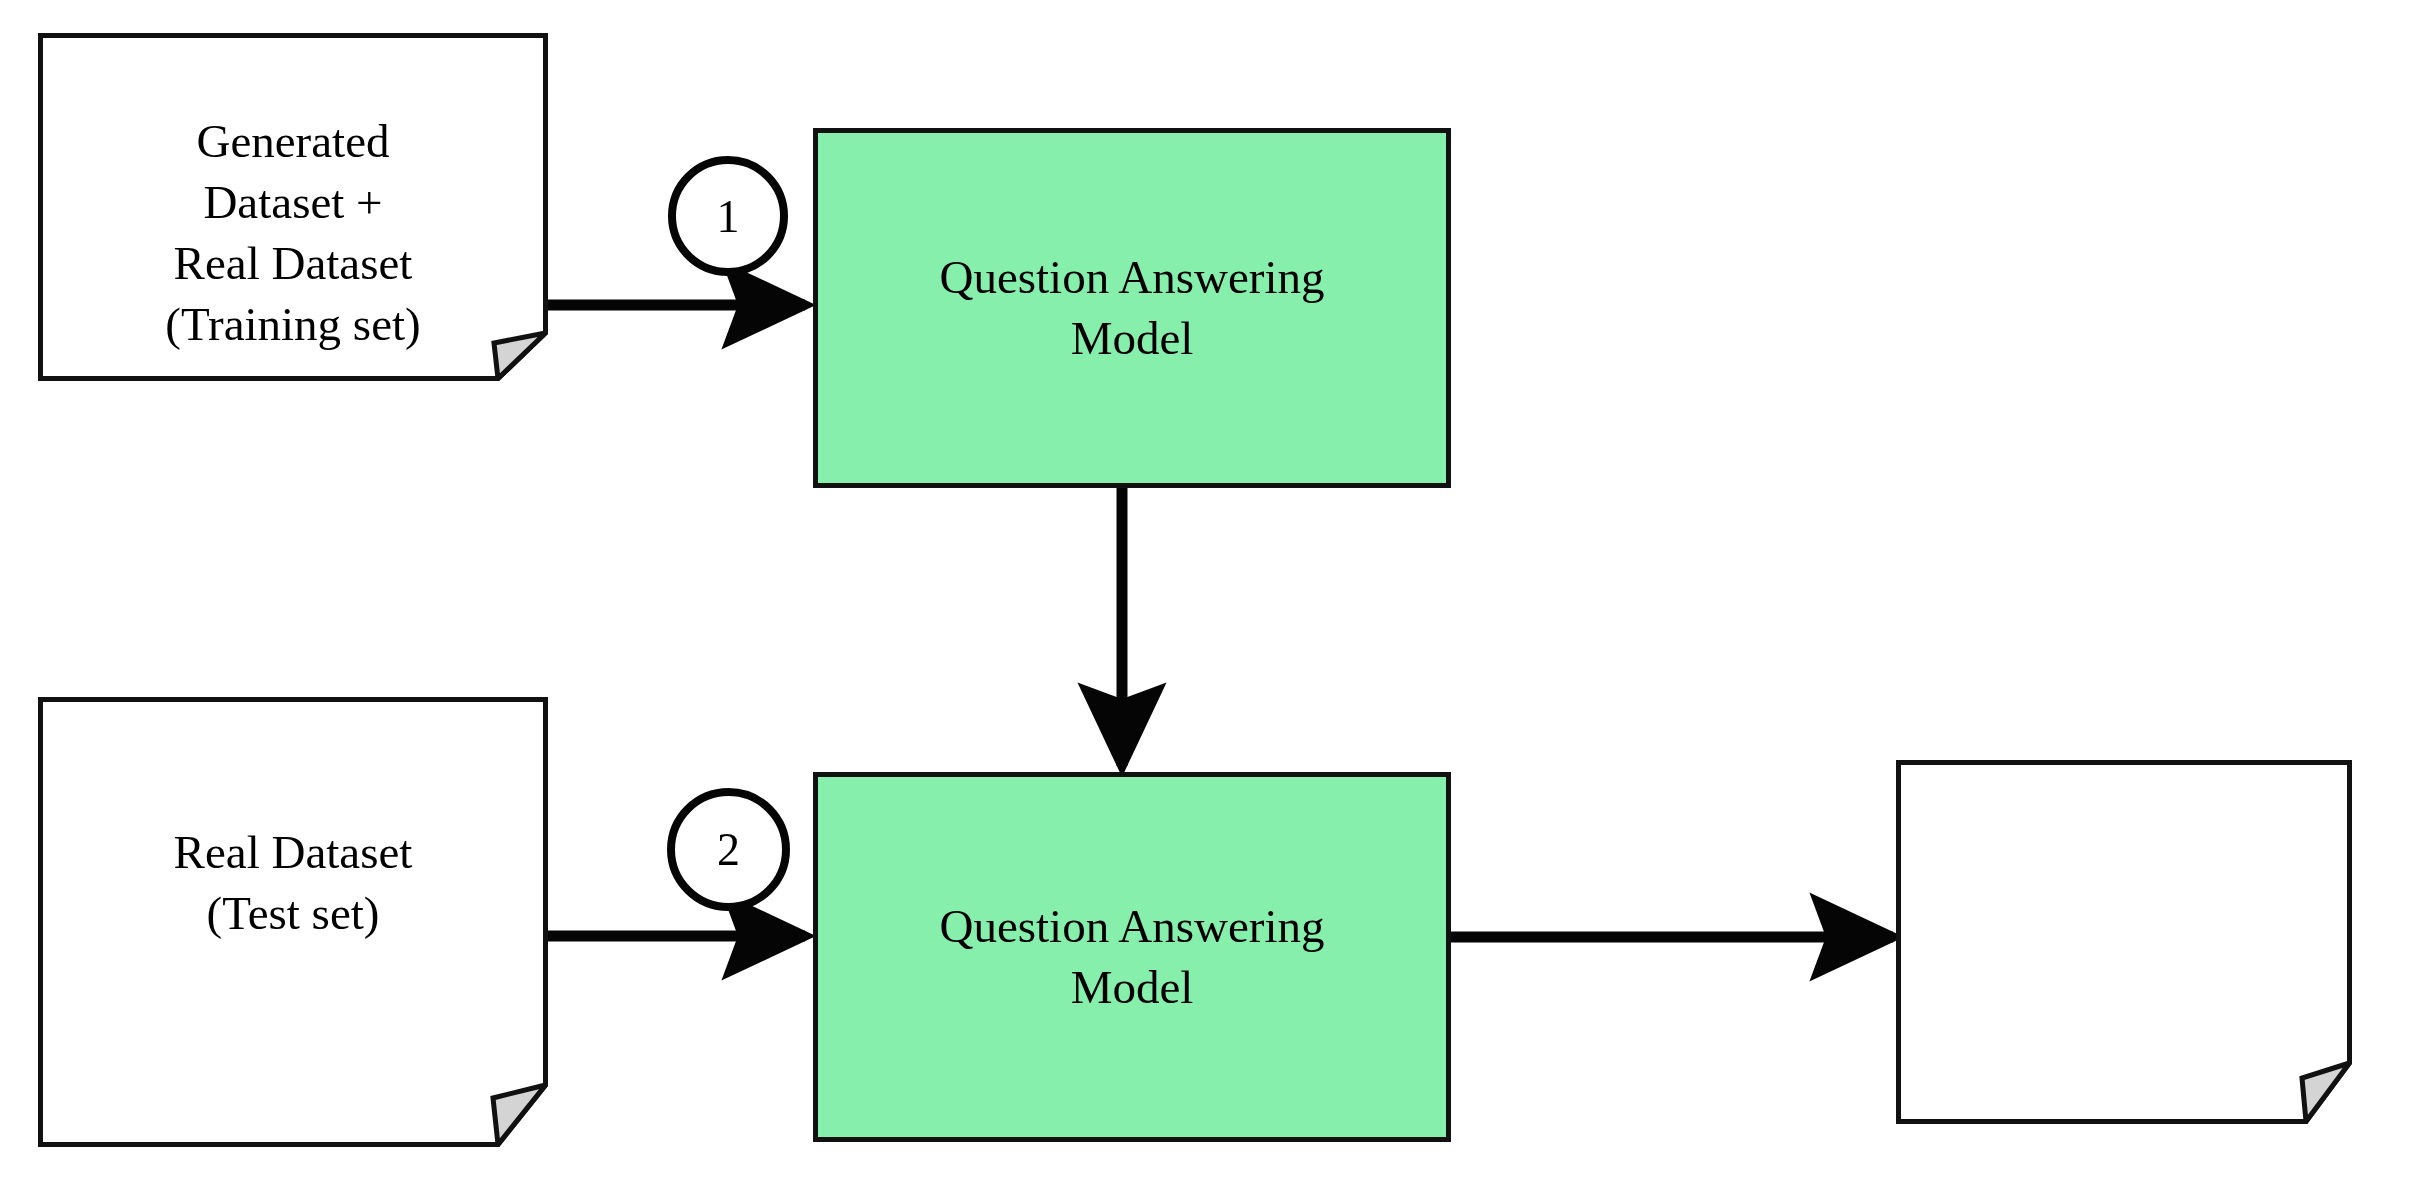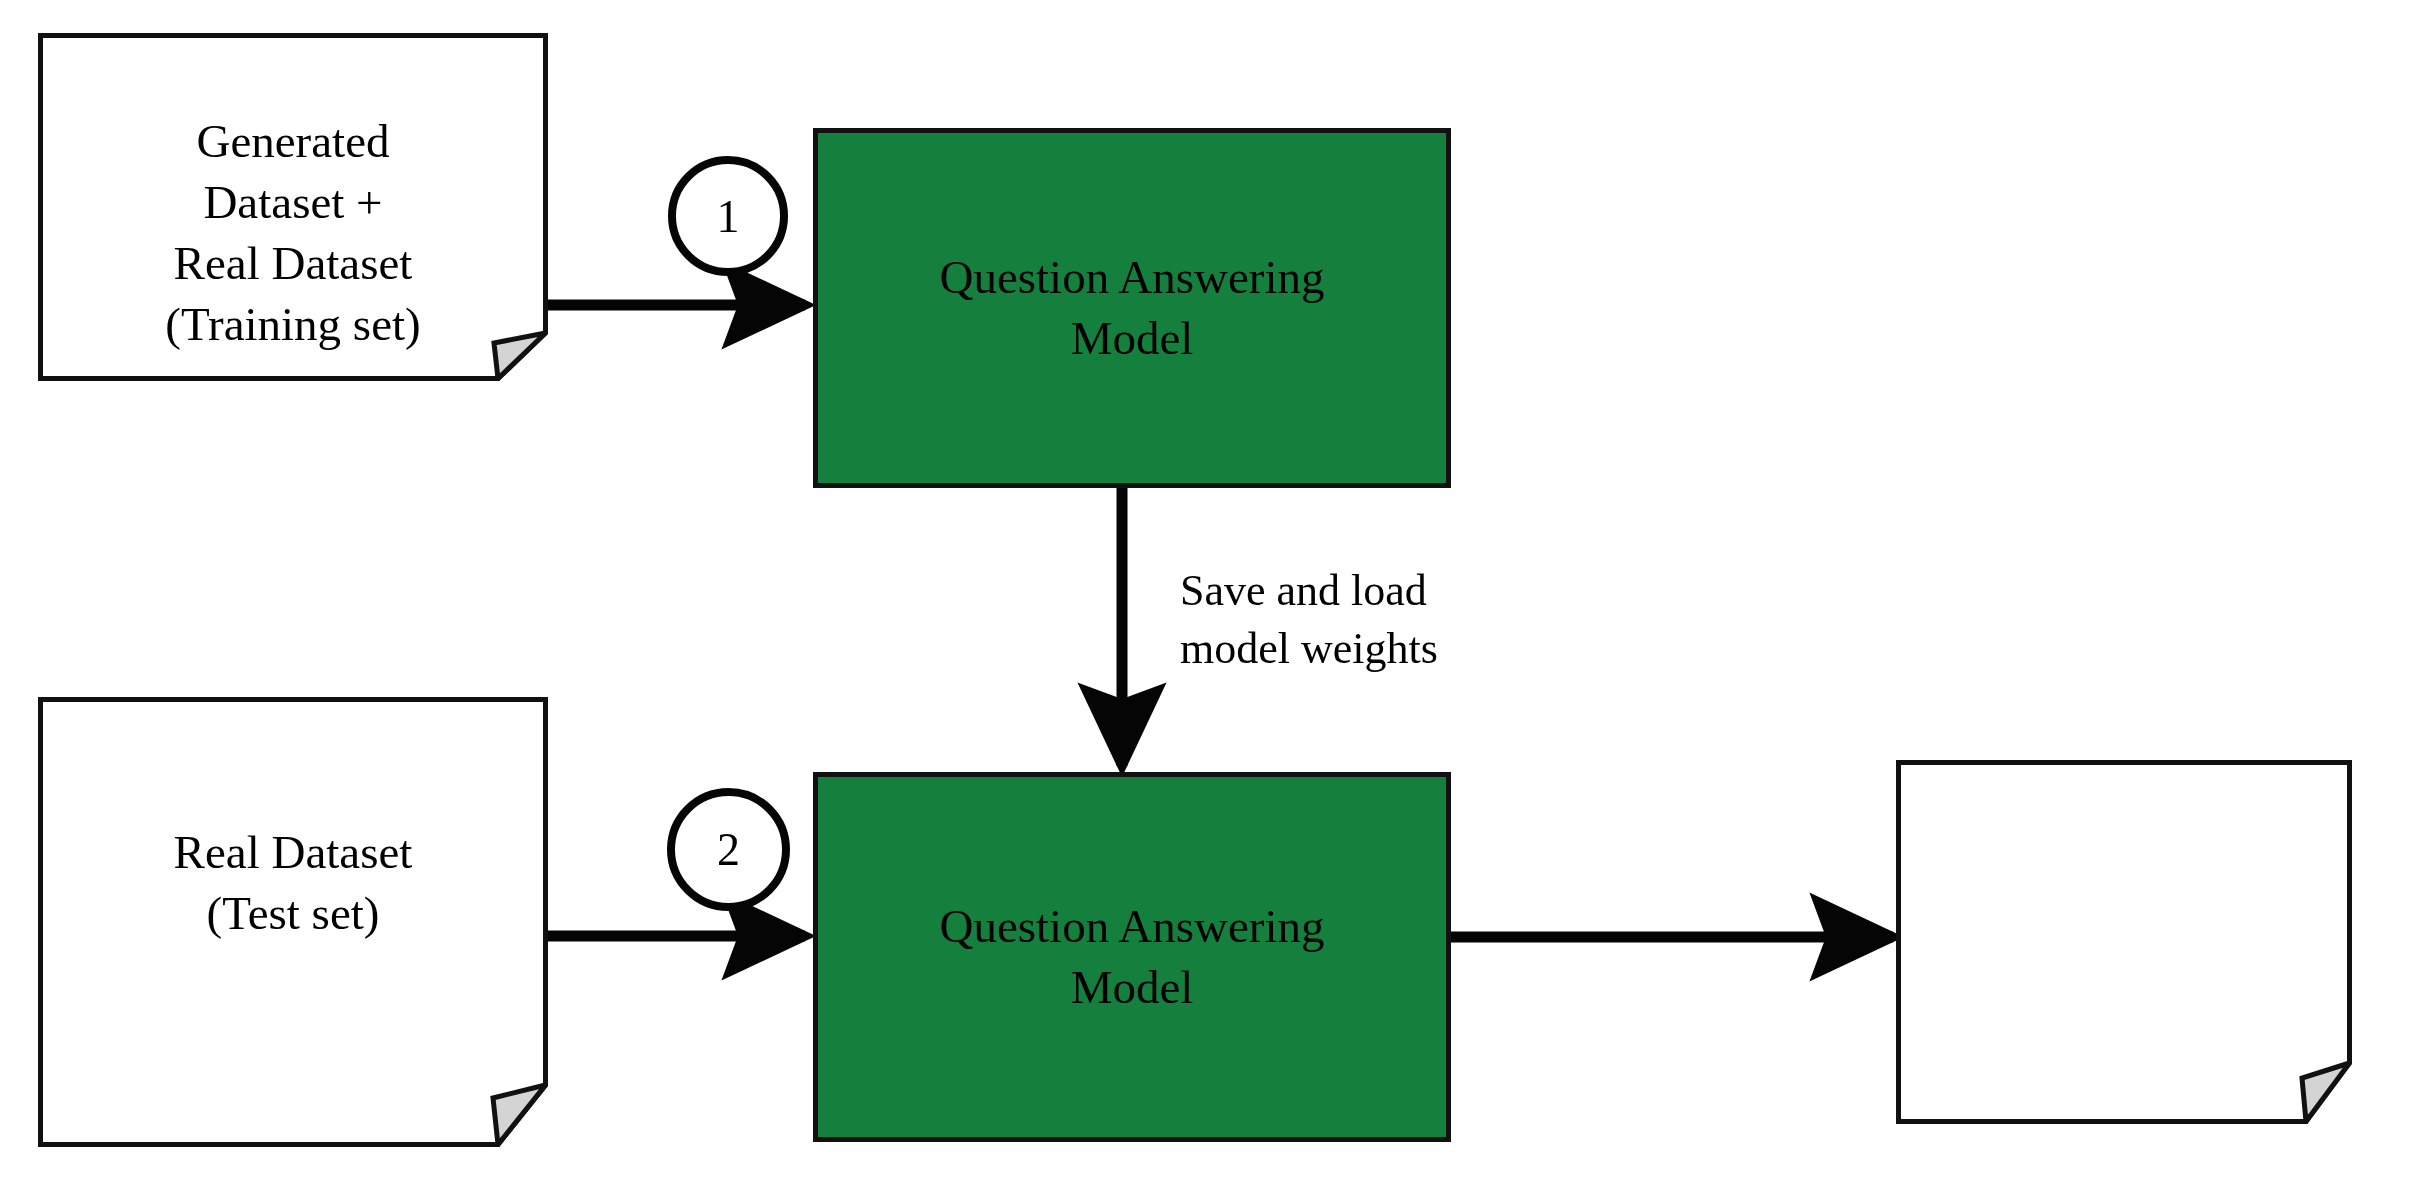--- a/index.html
+++ b/index.html
@@ -15,21 +15,21 @@
     position: relative;
     width: 2418px;
     height: 1196px;
     background: #ffffff;
     overflow: hidden;
   }
   
   .node {
     position: absolute;
     box-sizing: border-box;
-    background: #15803d;
+    background: #86efac;
     border: 5px solid #111111;
     display: flex;
     align-items: center;
     justify-content: center;
     text-align: center;
   }
   .node .node-label {
     display: block;
     color: #000000;
     line-height: 1.30;
@@ -152,16 +152,14 @@
   </div>
 
   <div class="step-circle" style="left:668px; top:156px; width:120px; height:120px; font-size:46px;">
     <span>1</span>
   </div>
 
   <div class="step-circle" style="left:667px; top:788px; width:123px; height:123px; font-size:46px;">
     <span>2</span>
   </div>
 
-  <div class="edge-label" style="left:1180px; top:562px; width:430px; font-size:44px;">Save and load
-model weights</div>
 
 </div>
 
 </body></html>

